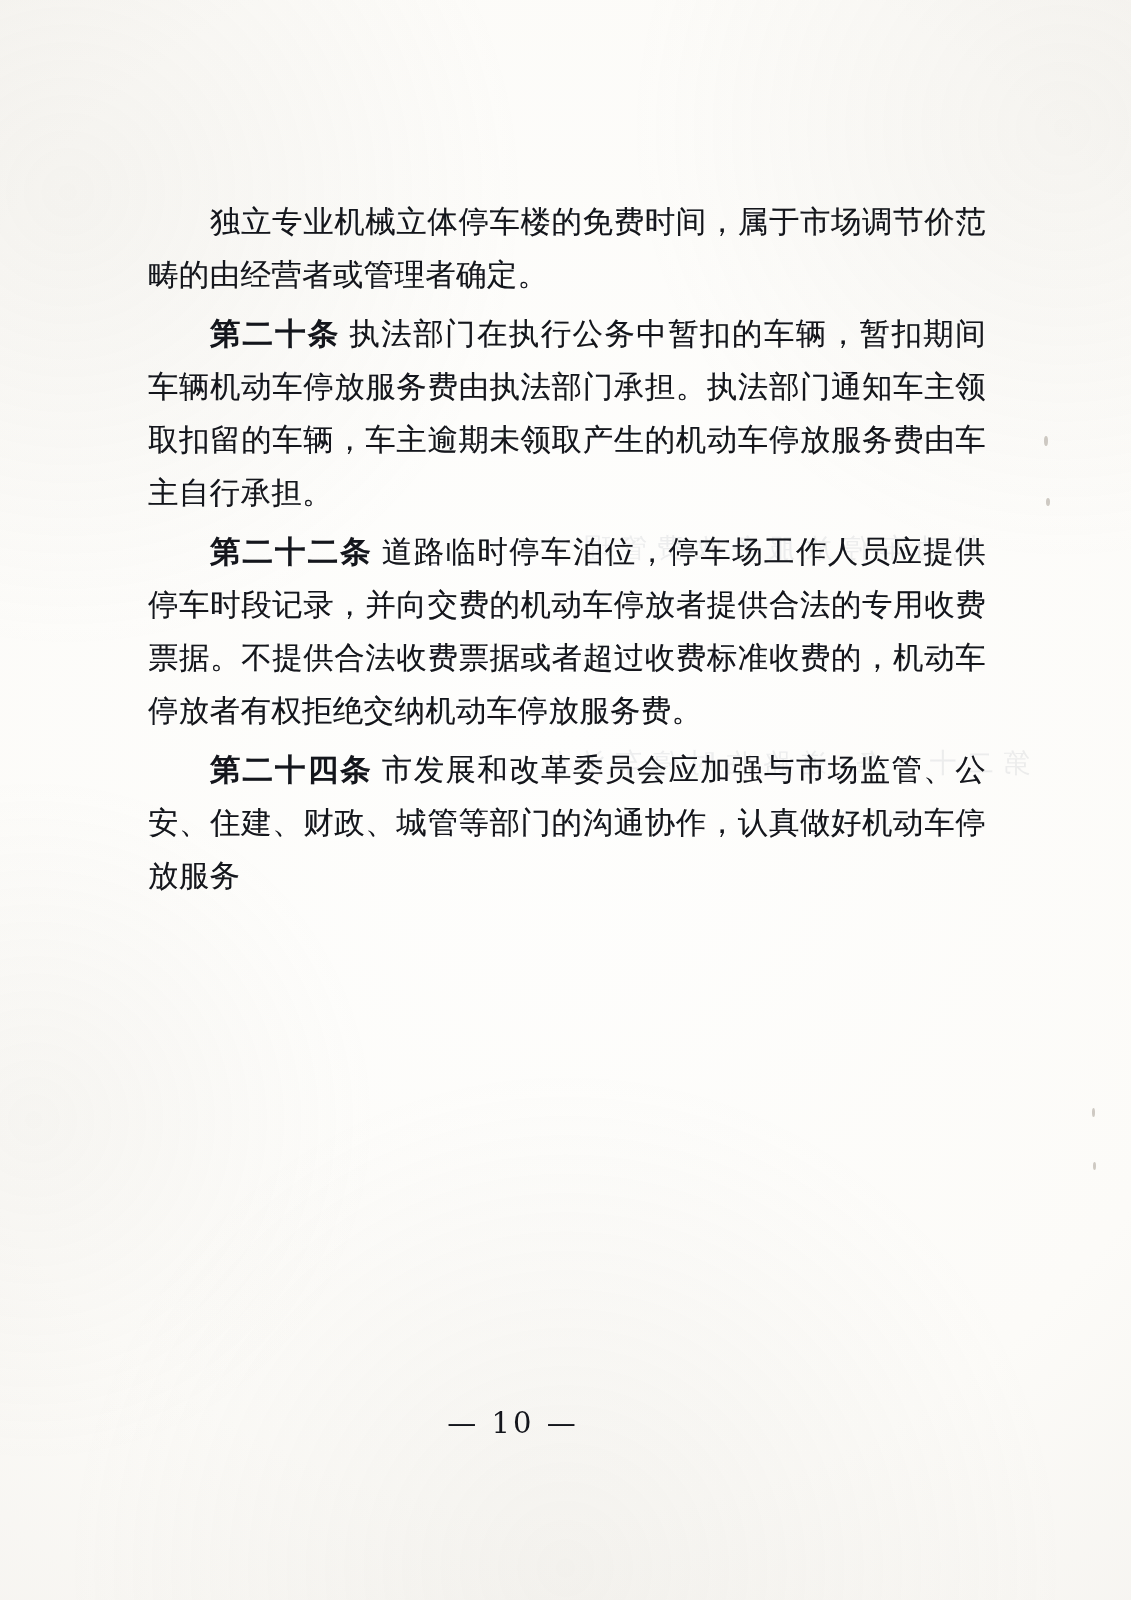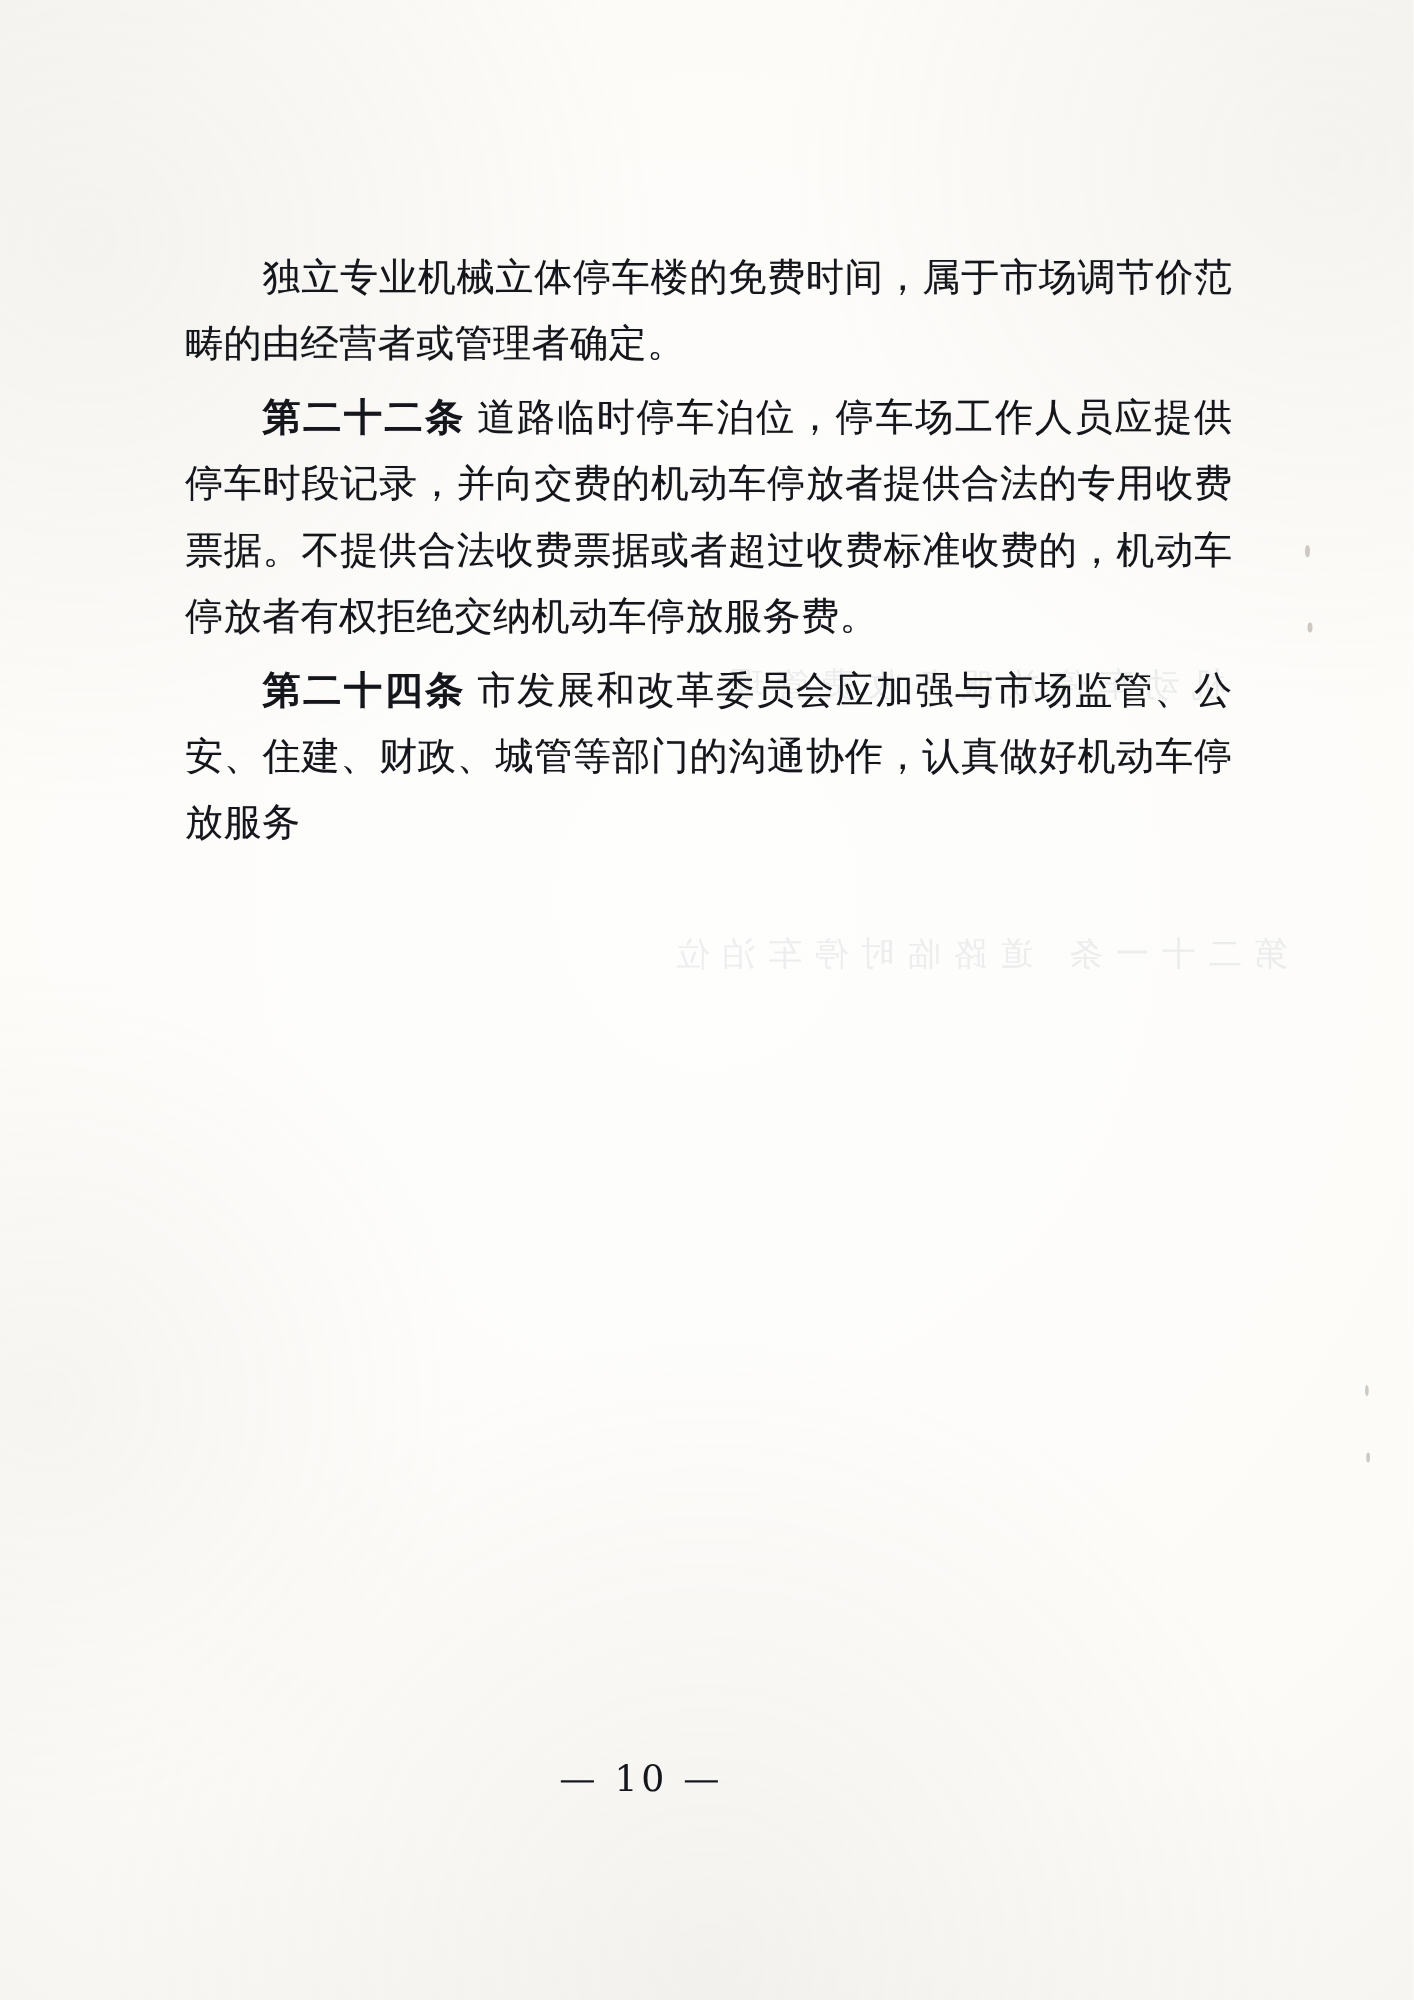--- a/index.html
+++ b/index.html
@@ -112,20 +112,21 @@
   <div class="speck" style="left:1044px; top:436px; width:4px; height:10px;"></div>
   <div class="speck" style="left:1046px; top:498px; width:4px; height:8px;"></div>
   <div class="speck" style="left:1092px; top:1108px; width:3px; height:9px;"></div>
   <div class="speck" style="left:1093px; top:1162px; width:3px; height:8px;"></div>
 
   <div class="text-col">
 
 
     <p class="para indent"><span>独立专业机械立体停车楼的免费时间，属于市场调节价范畴的由经营者或管理者确定。</span></p>
 
+    <p class="para indent"><span class="art-label">第二十条</span>&nbsp;<span>执法部门在执行公务中暂扣的车辆，暂扣期间车辆机动车停放服务费由执法部门承担。执法部门通知车主领取扣留的车辆，车主逾期未领取产生的机动车停放服务费由车主自行承担。</span></p>
 
 
 
     <p class="para indent"><span class="art-label">第二十二条</span>&nbsp;<span>道路临时停车泊位，停车场工作人员应提供停车时段记录，并向交费的机动车停放者提供合法的专用收费票据。不提供合法收费票据或者超过收费标准收费的，机动车停放者有权拒绝交纳机动车停放服务费。</span></p>
 
     <p class="para indent"><span class="art-label">第二十四条</span>&nbsp;<span>市发展和改革委员会应加强与市场监管、公安、住建、财政、城管等部门的沟通协作，认真做好机动车停放服务</span></p>
 
   </div>
 
   <div class="page-number">— 10 —</div>

